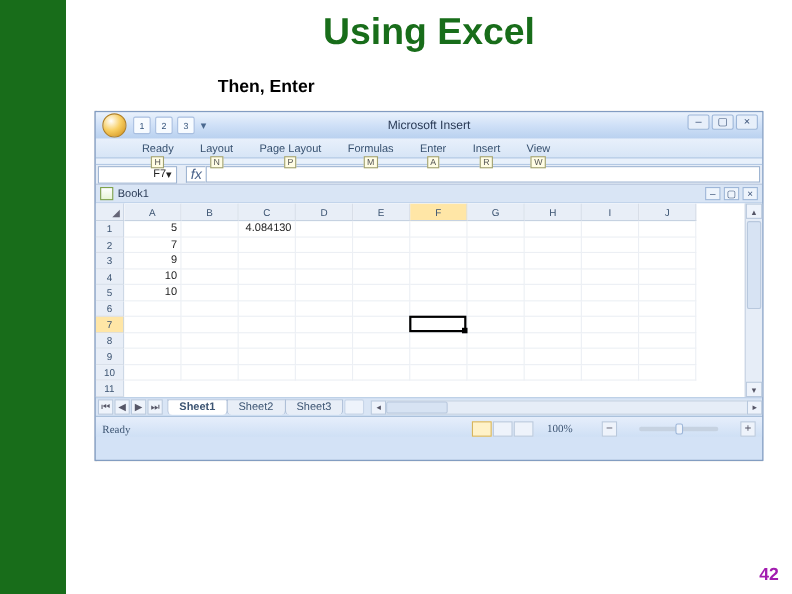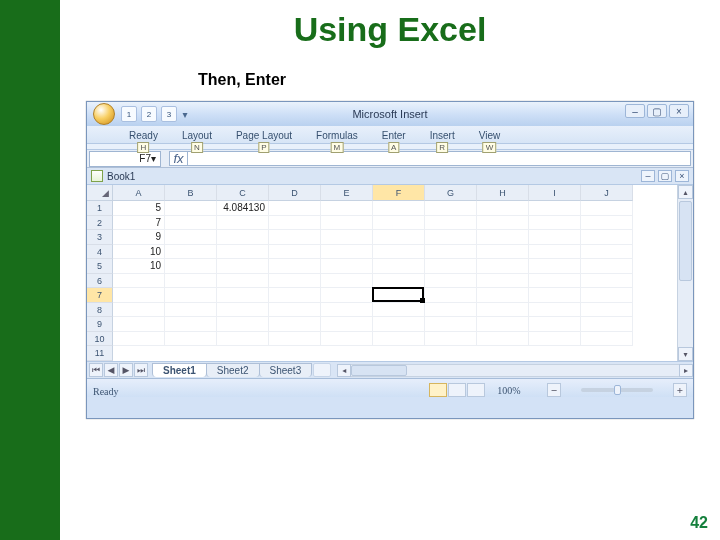--- a/index.html
+++ b/index.html
@@ -11,21 +11,21 @@
     position: relative;
   }
   .green-stripe { position:absolute; left:0; top:0; width:60px; height:540px;
     background:#186d1a; }
   .slide { position:absolute; left:60px; top:0; right:0; bottom:0; }
   .title { text-align:center; font-size:34px; font-weight:700;
     color:#186d1a; margin-top:10px; font-family:Arial,sans-serif; }
   .subtitle { text-align:left; font-size:16px; font-weight:700;
     color:#000; margin:22px 0 12px 138px; font-family:Arial,sans-serif; }
   .pagenum { position:absolute; bottom:8px; right:12px;
-    font-size:16px; font-weight:700; color:#15803d; }
+    font-size:16px; font-weight:700; color:#a21caf; }
 
   .excel-window {
     width:608px; height:318px;
     margin:0 auto;
     border:1px solid #7a96bc;
     background:#d3e2f6;
     font-size:10px; color:#2a3a55;
     font-family:"Segoe UI",Tahoma,sans-serif;
     position:relative;
     overflow:hidden;

